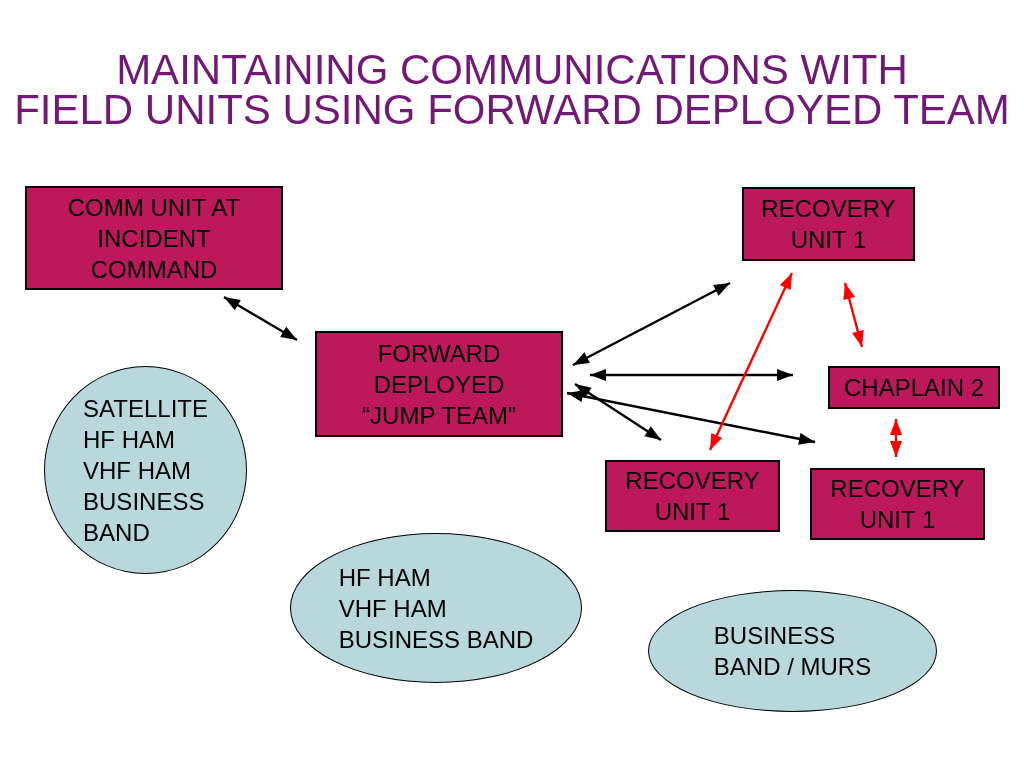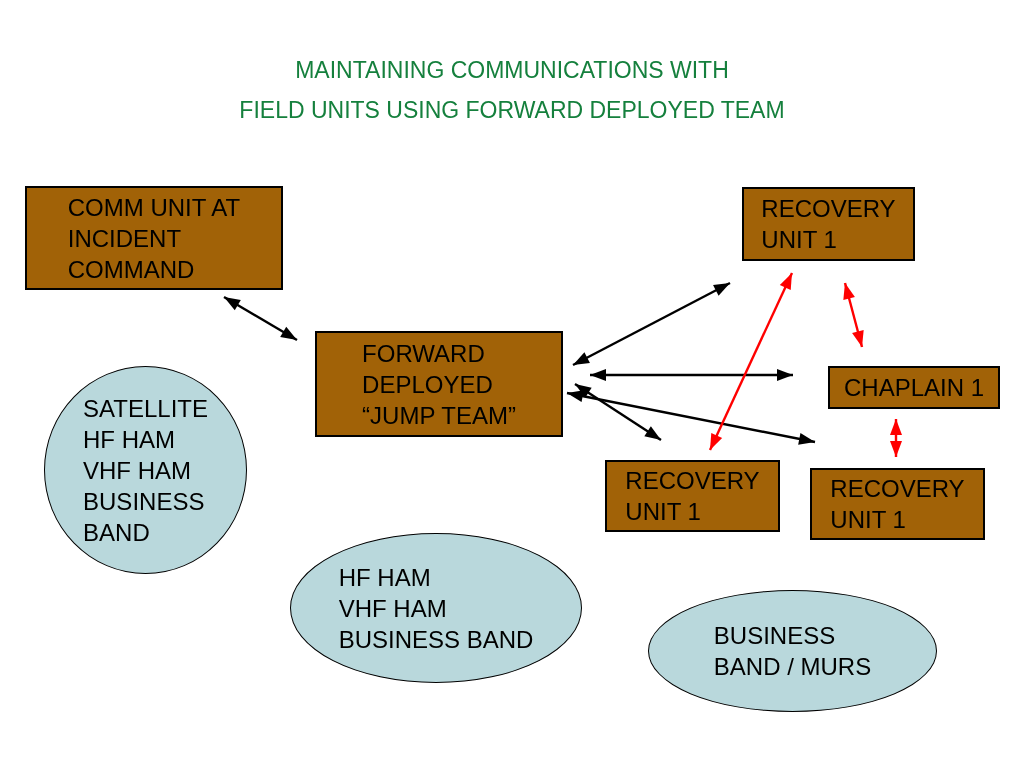--- a/index.html
+++ b/index.html
@@ -2,26 +2,26 @@
 <html><head>
 <meta charset="utf-8">
 <style>
   html,body{margin:0;padding:0;background:#fff;}
   .slide{
     position:relative;width:1024px;height:768px;background:#FFFFFF;
     font-family:"Liberation Sans",sans-serif;color:#000;overflow:hidden;
   }
   .title{
     position:absolute;left:0;top:50px;width:1024px;text-align:center;
-    font-size:23px;line-height:40px;white-space:pre-line;color:#15803d;
+    font-size:42px;line-height:40px;white-space:pre-line;color:#701a75;
   }
   .node{
-    position:absolute;box-sizing:border-box;background:#a16207;border:2px solid #000;
+    position:absolute;box-sizing:border-box;background:#be185d;border:2px solid #000;
     display:flex;align-items:center;justify-content:center;
-    font-size:24px;line-height:31px;white-space:pre-line;
+    text-align:center;font-size:24px;line-height:31px;white-space:pre-line;
   }
   .channel{
     position:absolute;box-sizing:border-box;background:#B9D8DC;border:1.5px solid #000;
     border-radius:50%;
     display:flex;align-items:center;justify-content:center;
     text-align:left;font-size:24px;line-height:31px;white-space:pre-line;
   }
   .links{position:absolute;left:0;top:0;width:1024px;height:768px;pointer-events:none;}
 
   .n-comm      {left:25px;  top:186px; width:258px; height:104px;}
@@ -74,21 +74,21 @@
 INCIDENT
 COMMAND</div>
 
   <div class="node n-rec-top">RECOVERY
 UNIT 1</div>
 
   <div class="node n-forward">FORWARD
 DEPLOYED
 “JUMP TEAM”</div>
 
-  <div class="node n-chaplain">CHAPLAIN 1</div>
+  <div class="node n-chaplain">CHAPLAIN 2</div>
 
   <div class="node n-rec-mid">RECOVERY
 UNIT 1</div>
 
   <div class="node n-rec-right">RECOVERY
 UNIT 1</div>
 
   <div class="channel c-satellite">SATELLITE
 HF HAM
 VHF HAM

